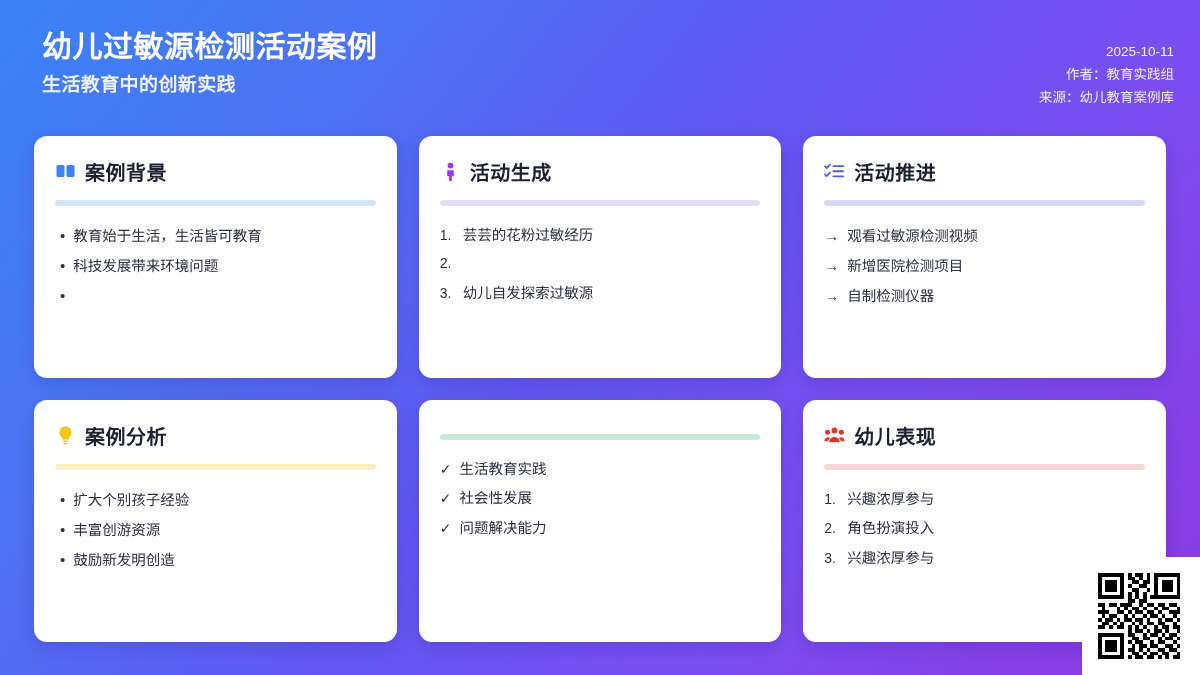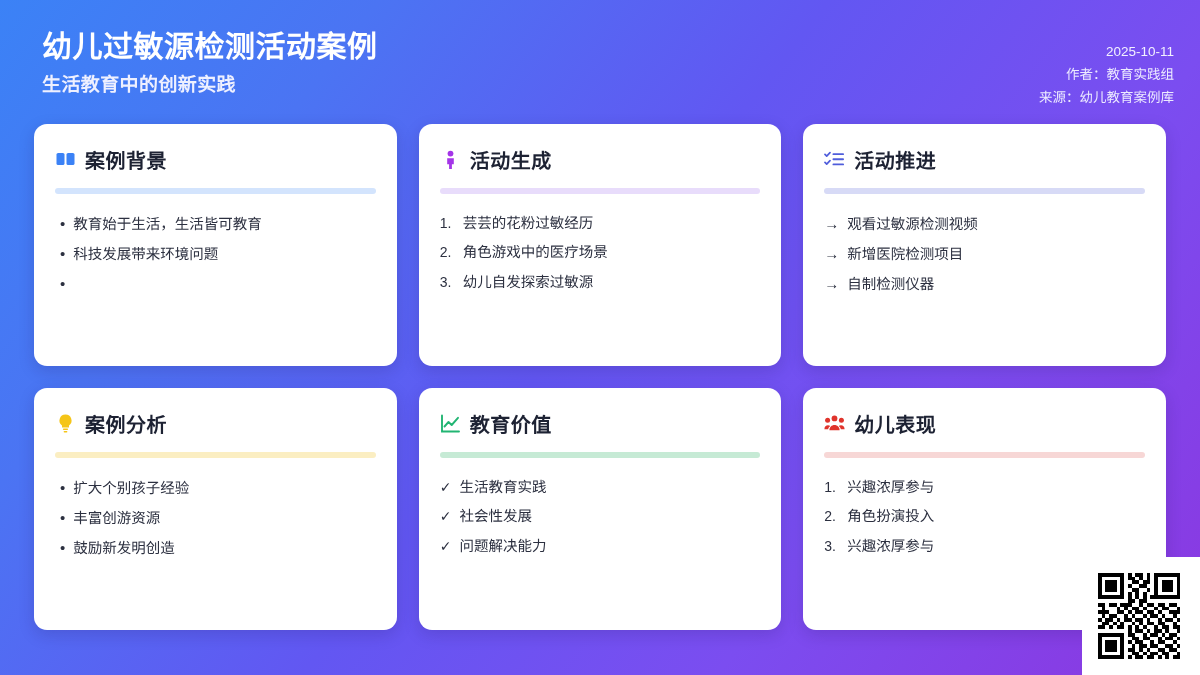--- a/index.html
+++ b/index.html
@@ -63,21 +63,21 @@
     color: #eceaff;
     line-height: 1.72;
     white-space: nowrap;
   }
   .meta-line.date { color: #f2f1ff; }
 
   
   .grid {
     position: absolute;
     left: 34px;
-    top: 124px;
+    top: 136px;
     width: 1132px;
     display: grid;
     grid-template-columns: repeat(3, 1fr);
     grid-template-rows: repeat(2, 242px);
     column-gap: 22px;
     row-gap: 22px;
   }
   .card {
     background: #ffffff;
     border-radius: 13px;
@@ -212,21 +212,20 @@
           <span class="card-title">活动生成</span>
         </div>
         <div class="divider" style="background:#e8dcfb"></div>
         <ul class="card-list">
           <li>
             <span class="marker num">1.</span>
             <span class="item-text">芸芸的花粉过敏经历</span>
           </li>
           <li>
             <span class="marker num">2.</span>
-            <span class="item-text">角色游戏中的医疗场景</span>
           </li>
           <li>
             <span class="marker num">3.</span>
             <span class="item-text">幼儿自发探索过敏源</span>
           </li>
         </ul>
       </div>
       <div class="card">
         <div class="card-head">
           <span class="card-icon">
@@ -277,29 +276,20 @@
             <span class="marker dot">•</span>
             <span class="item-text">丰富创游资源</span>
           </li>
           <li>
             <span class="marker dot">•</span>
             <span class="item-text">鼓励新发明创造</span>
           </li>
         </ul>
       </div>
       <div class="card">
-        <div class="card-head">
-          <span class="card-icon">
-            <svg width="21" height="21" viewBox="0 0 21 21">
-              <path d="M2 2.5v16h17" stroke="#22b573" stroke-width="1.9" fill="none" stroke-linecap="round"></path>
-              <path d="M4.5 13.5l4-4.5 3.2 3 6.3-7.2" stroke="#22b573" stroke-width="1.9" fill="none" stroke-linecap="round" stroke-linejoin="round"></path>
-            </svg>
-          </span>
-          <span class="card-title">教育价值</span>
-        </div>
         <div class="divider" style="background:#c6ead5"></div>
         <ul class="card-list">
           <li>
             <span class="marker check">✓</span>
             <span class="item-text">生活教育实践</span>
           </li>
           <li>
             <span class="marker check">✓</span>
             <span class="item-text">社会性发展</span>
           </li>

